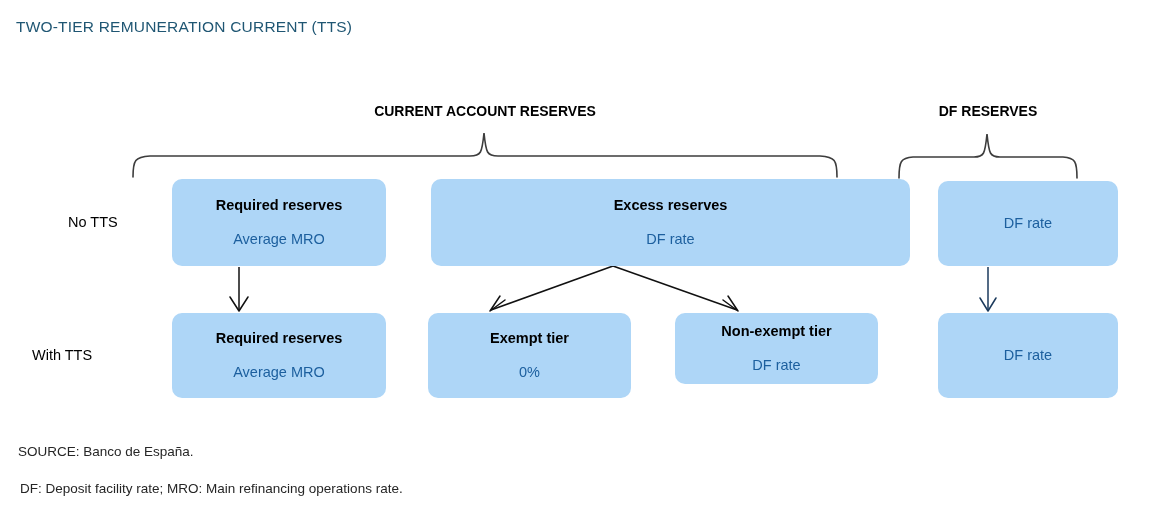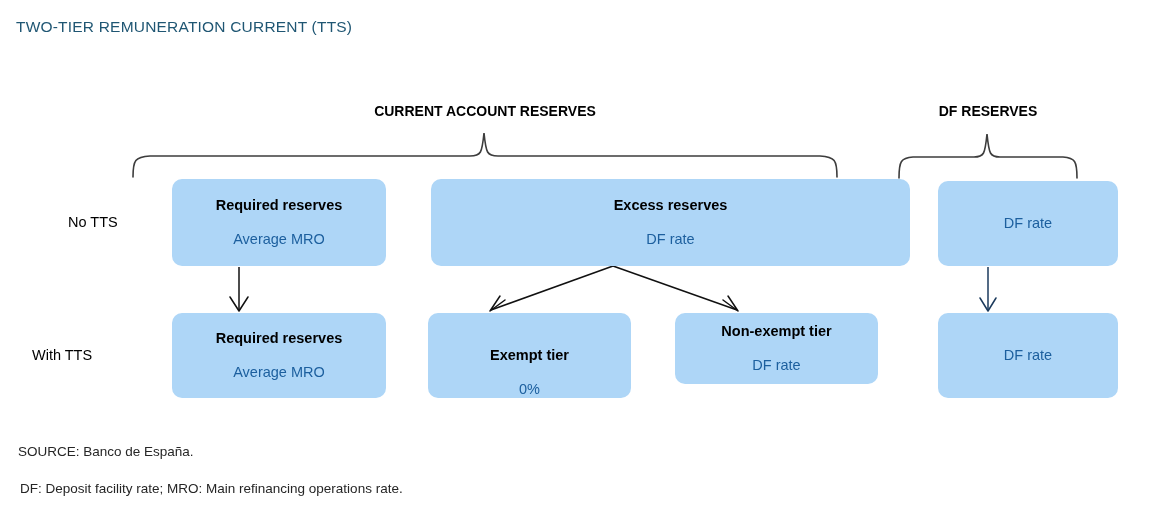--- a/index.html
+++ b/index.html
@@ -90,21 +90,21 @@
   }
   .node-value.solo { margin-top: 0; }
 
   
   #box-required-reserves-top { left: 132px; top: 179px; width: 214px; height: 87px; }
   #box-excess-reserves      { left: 391px; top: 179px; width: 479px; height: 87px; align-items: center; }
   #box-df-rate-top          { left: 898px; top: 181px; width: 180px; height: 85px; }
 
   
   #box-required-reserves-bottom { left: 132px; top: 313px; width: 214px; height: 85px; }
-  #box-exempt-tier              { left: 388px; top: 313px; width: 203px; height: 85px; justify-content: flex-end; }
+  #box-exempt-tier              { left: 388px; top: 313px; width: 203px; height: 85px; }
   #box-non-exempt-tier          { left: 635px; top: 313px; width: 203px; height: 71px; }
   #box-df-rate-bottom           { left: 898px; top: 313px; width: 180px; height: 85px; }
 
   
   .footer-line {
     font-size: 13.5px;
     color: #262626;
     white-space: nowrap;
   }
   #source-note { left: 18px; top: 444px; }

